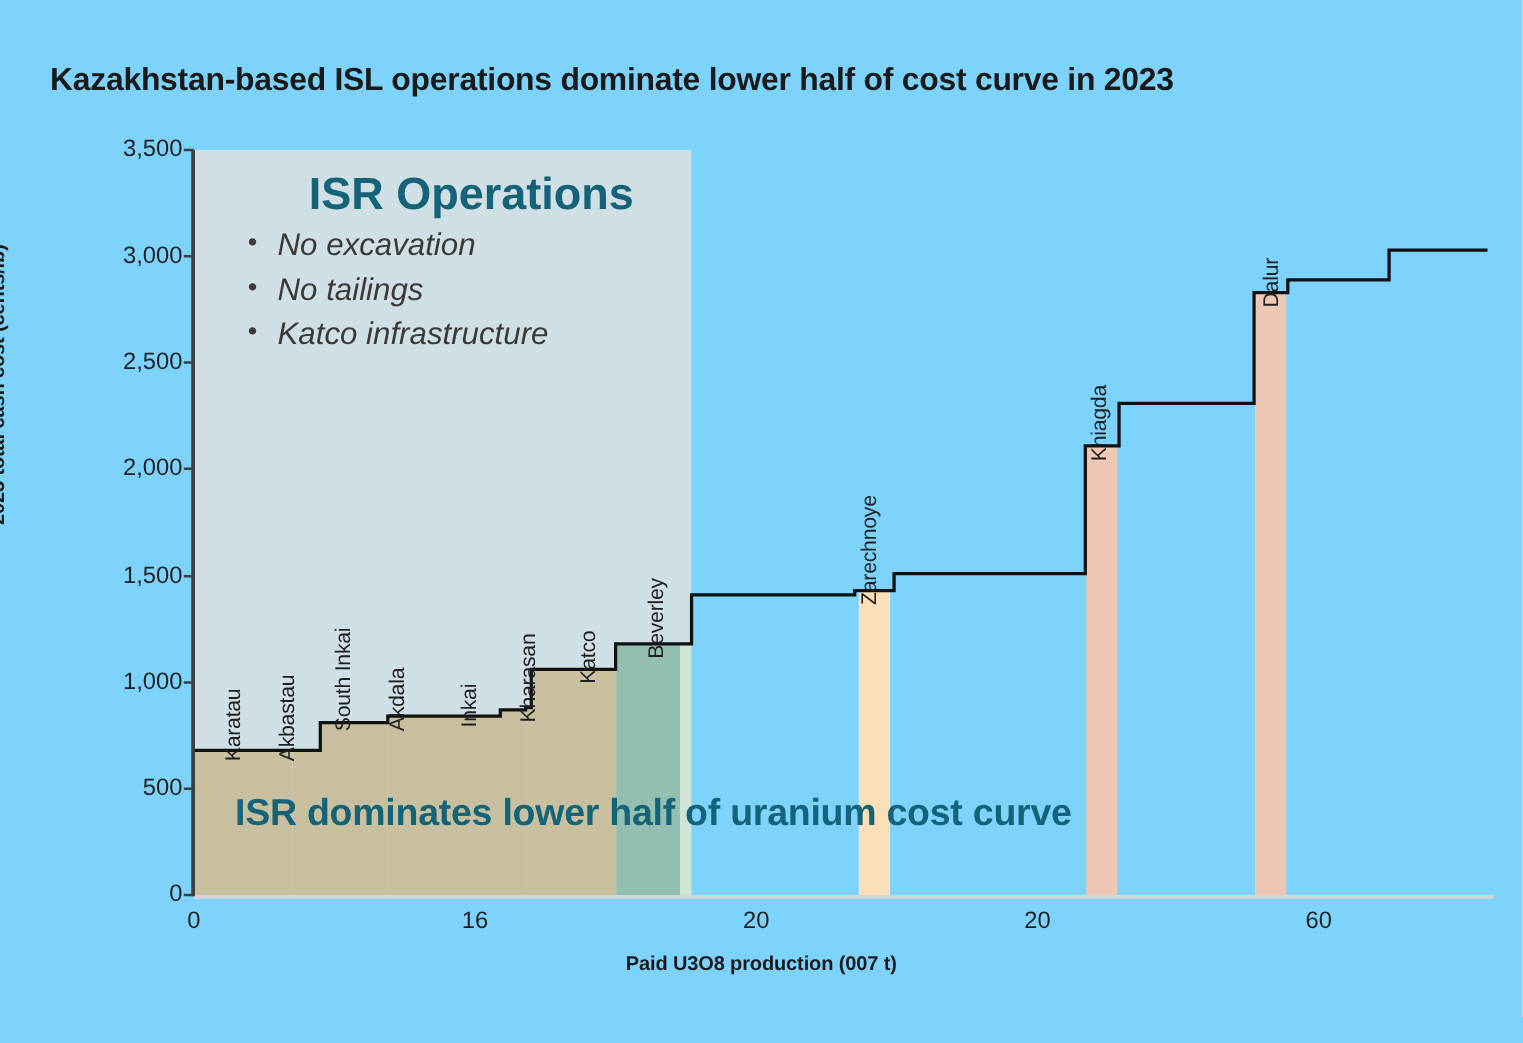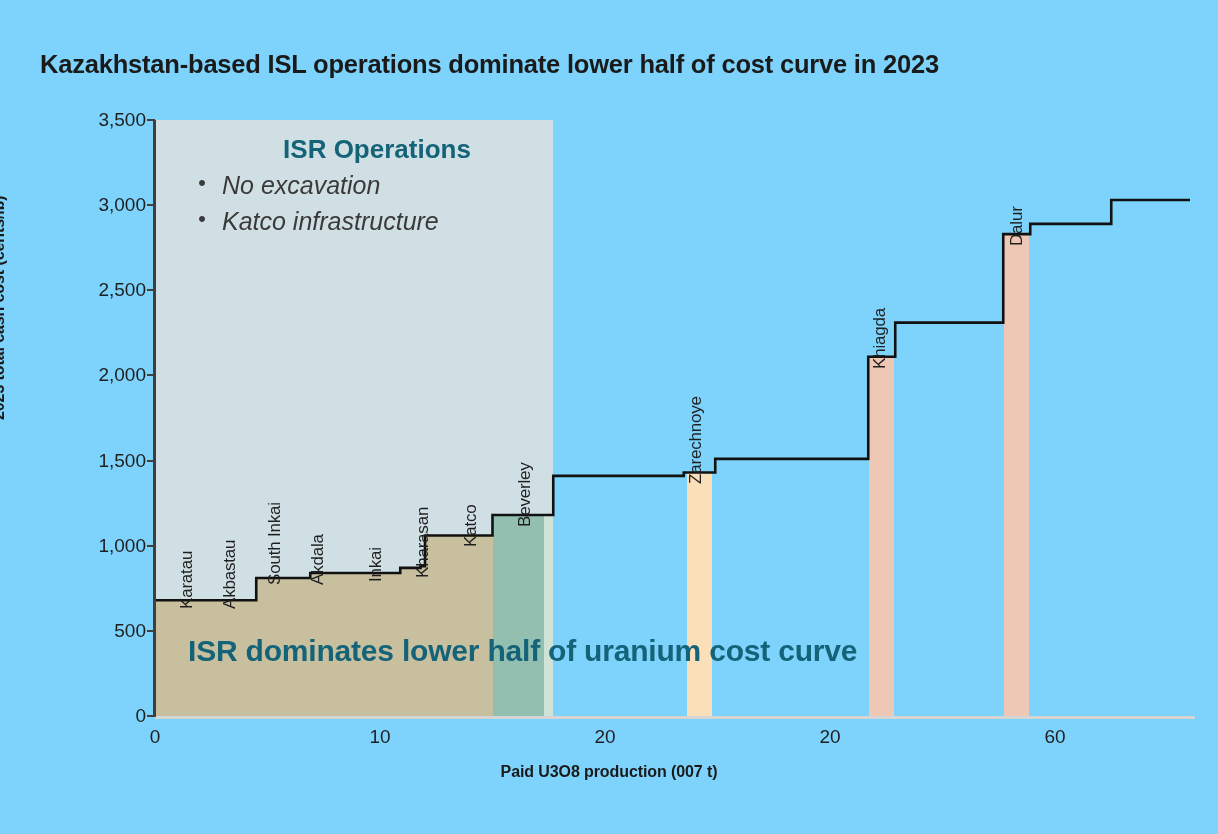--- a/index.html
+++ b/index.html
@@ -95,21 +95,21 @@
   .fill-rect { position: absolute; }
   .curve-svg { position: absolute; left: 0; top: 0; overflow: visible; }
 
   
   .isr-box {
     position: absolute;
     left: 188px; top: 134px;
     width: 360px;
   }
   .isr-head {
-    font-size: 26px;
+    font-size: 36px;
     font-weight: bold;
     color: #146378;
     text-align: center;
     padding-left: 18px;
     margin-bottom: 3px;
   }
   .isr-list { margin: 0; padding: 0; list-style: none; font-style: italic; }
   .isr-list li {
     font-size: 25px;
     color: #3a3a3a;
@@ -194,21 +194,21 @@
       <div class="ytick-mark" style="top: 375.429px;"></div>
       <div class="ytick" style="top: 290.286px;">2,500</div>
       <div class="ytick-mark" style="top: 290.286px;"></div>
       <div class="ytick" style="top: 205.143px;">3,000</div>
       <div class="ytick-mark" style="top: 205.143px;"></div>
       <div class="ytick" style="top: 120px;">3,500</div>
       <div class="ytick-mark" style="top: 120px;"></div>
     </div>
   <div id="xticks">
       <div class="xtick" style="left: 155px;">0</div>
-      <div class="xtick" style="left: 380px;">10</div>
+      <div class="xtick" style="left: 380px;">16</div>
       <div class="xtick" style="left: 605px;">20</div>
       <div class="xtick" style="left: 830px;">20</div>
       <div class="xtick" style="left: 1055px;">60</div>
     </div>
 
   <div class="ylabel">2023 total cash cost (cents/lb)</div>
   <div class="xlabel">Paid U3O8 production (007 t)</div>
 
   <div id="mine-labels">
       <div class="mine-label" style="left: 197px; top: 588.8px;">Karatau</div>
@@ -221,18 +221,19 @@
       <div class="mine-label" style="left: 534.5px; top: 507.063px;">Beverley</div>
       <div class="mine-label" style="left: 705.5px; top: 464.491px;">Zarechnoye</div>
       <div class="mine-label" style="left: 890px; top: 348.697px;">Khiagda</div>
       <div class="mine-label" style="left: 1027.25px; top: 226.091px;">Dalur</div>
     </div>
 
   <div class="isr-box">
     <div class="isr-head">ISR Operations</div>
     <ul class="isr-list" id="isr-bullets">
         <li>No excavation</li>
+        <li>No tailings</li>
         <li>Katco infrastructure</li>
       </ul>
   </div>
 
   <div class="banner">ISR dominates lower half of uranium cost curve</div>
 </div>
 
 </body></html>

